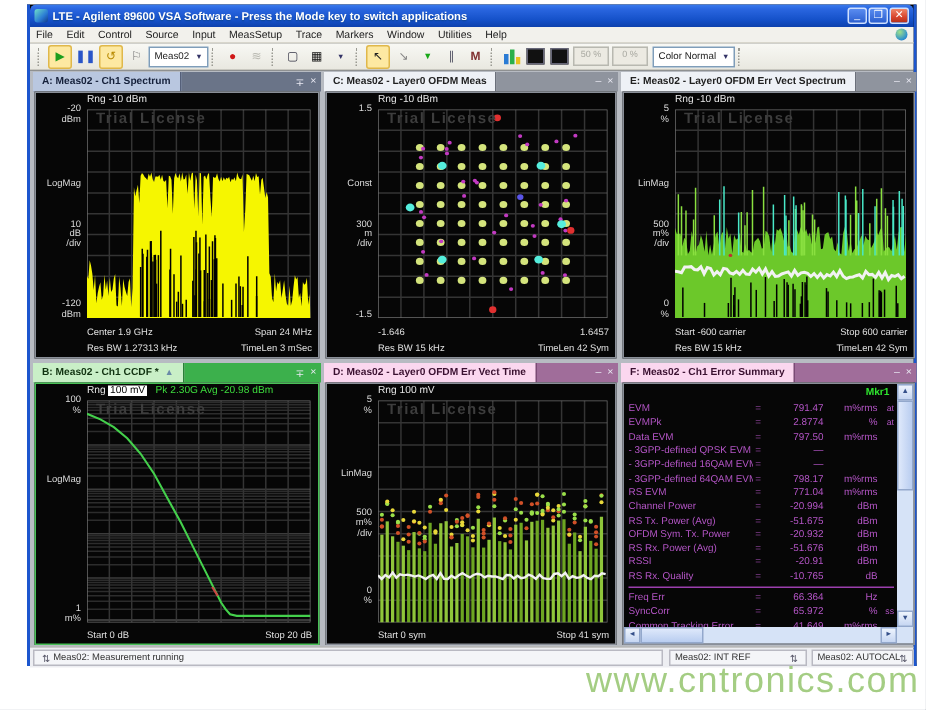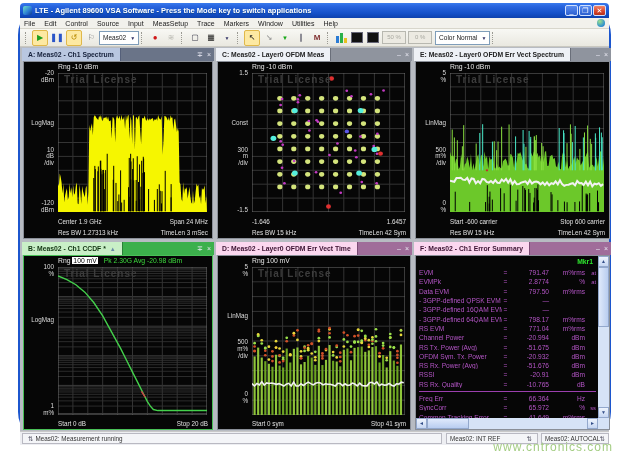--- a/index.html
+++ b/index.html
@@ -1,21 +1,21 @@
 <!DOCTYPE html>
 <html><head>
 <meta charset="utf-8">
 <style>
   html,body{margin:0;padding:0;background:#fff;}
   #stage{position:relative;width:617px;height:473px;background:#fff;overflow:hidden;
          font-family:"Liberation Sans",sans-serif;}
   
   #win{position:absolute;left:18px;top:3px;width:593px;height:441px;
        border-left:2px solid #1c56ce;border-right:2px solid #1c56ce;border-bottom:2px solid #1c56ce;
-       box-sizing:border-box;background:#000000;border-radius:32px;}
+       box-sizing:border-box;background:#000000;}
   #titlebar{height:15px;background:linear-gradient(180deg,#3a7bed 0%,#2a66e0 20%,#1450c8 70%,#0d41ad 100%);
        border-radius:4px 4px 0 0;display:flex;align-items:center;padding:0 3px;color:#fff;}
   #title-icon{width:9px;height:9px;border-radius:2px;margin-right:3px;
        background:linear-gradient(135deg,#6fe0c8,#2a7bd4 60%,#123a8a);}
   #title-text{font-size:7.5px;font-weight:bold;white-space:nowrap;overflow:hidden;flex:1;
        text-shadow:0 1px 1px #0336;}
   .wbtn{width:13px;height:11px;margin-left:1px;border:1px solid #cfe0ff;border-radius:2px;
        color:#fff;font-size:7px;line-height:9px;text-align:center;box-sizing:border-box;}
   .wbtn.b{background:linear-gradient(#5a8cf0,#2b5fd0);}
   .wbtn.r{background:linear-gradient(#ef8568,#d8442c 60%,#b22f1c);}
@@ -88,21 +88,21 @@
   .hthumb{width:42px;height:11px;background:linear-gradient(#dfe9fb,#b9cdf0);border:1px solid #93a8cc;box-sizing:border-box;}
   .sbcorner{position:absolute;right:0;bottom:0;width:11px;height:11px;background:#d6e3f7;}
   
   #statusbar{height:13px;background:#edeef2;border-top:1px solid #c8c8c8;position:relative;
        font-size:6.3px;color:#333;}
   .seg{position:absolute;top:1px;bottom:1px;border:1px solid #b9b9c2;background:#f4f5f8;
        display:flex;align-items:center;padding:0 3px;white-space:nowrap;box-sizing:border-box;}
   .spin{color:#556;font-size:6.5px;font-family:"DejaVu Sans",sans-serif;margin:0 2px;}
   
   #caption{position:absolute;left:2px;top:450px;font-size:15px;color:#111;}
-  #watermark{position:absolute;right:4px;top:440px;font-size:12px;color:#a4cd83;letter-spacing:1px;}
+  #watermark{position:absolute;right:4px;top:440px;font-size:24px;color:#a4cd83;letter-spacing:1px;}
 </style>
 </head>
 <body>
 
 <div id="stage">
   <div id="win">
 
     <div id="titlebar">
       <div id="title-icon"></div>
       <div id="title-text">LTE - Agilent 89600 VSA Software - Press the Mode key to switch applications</div>

